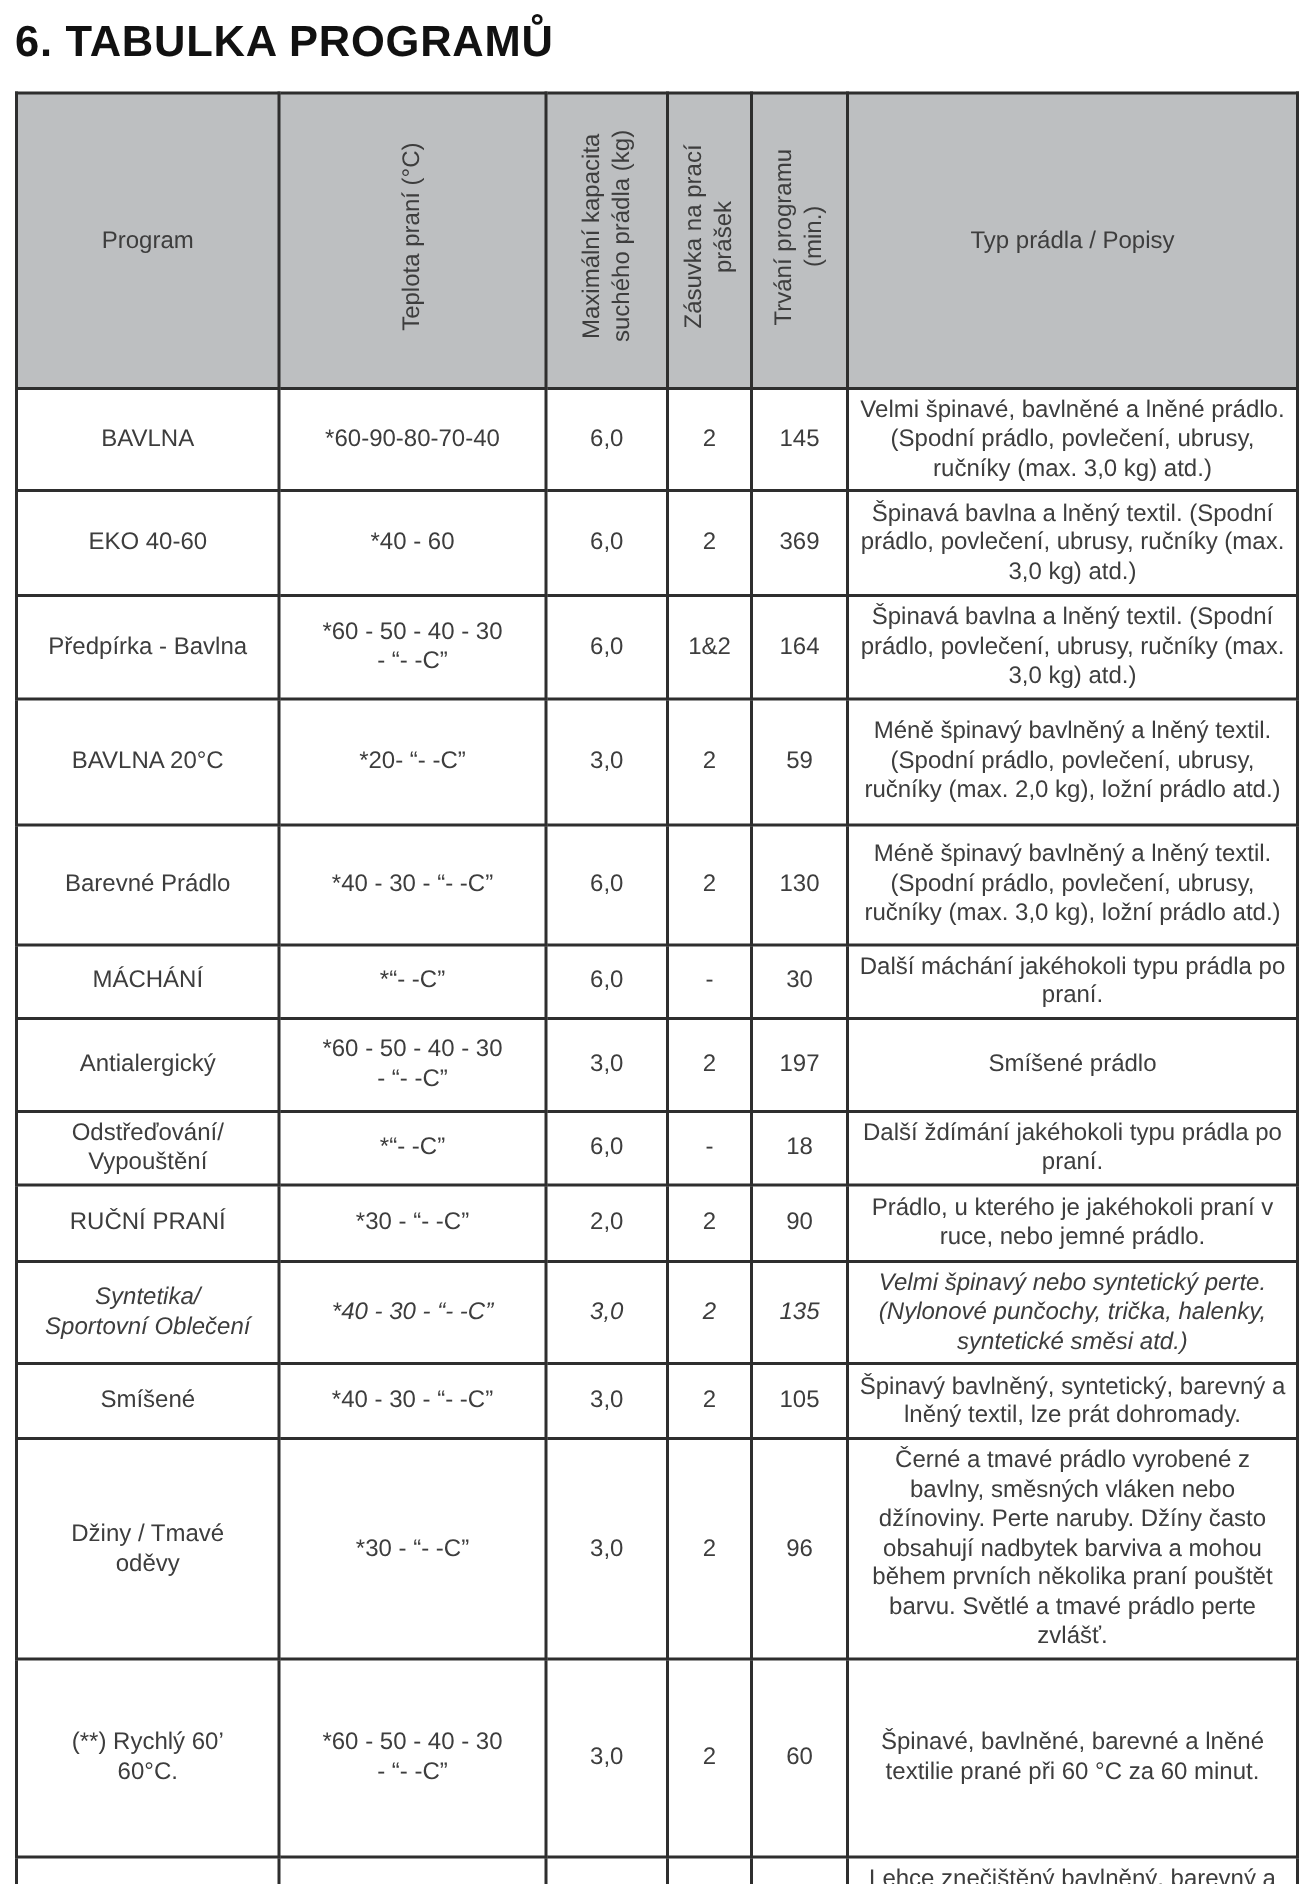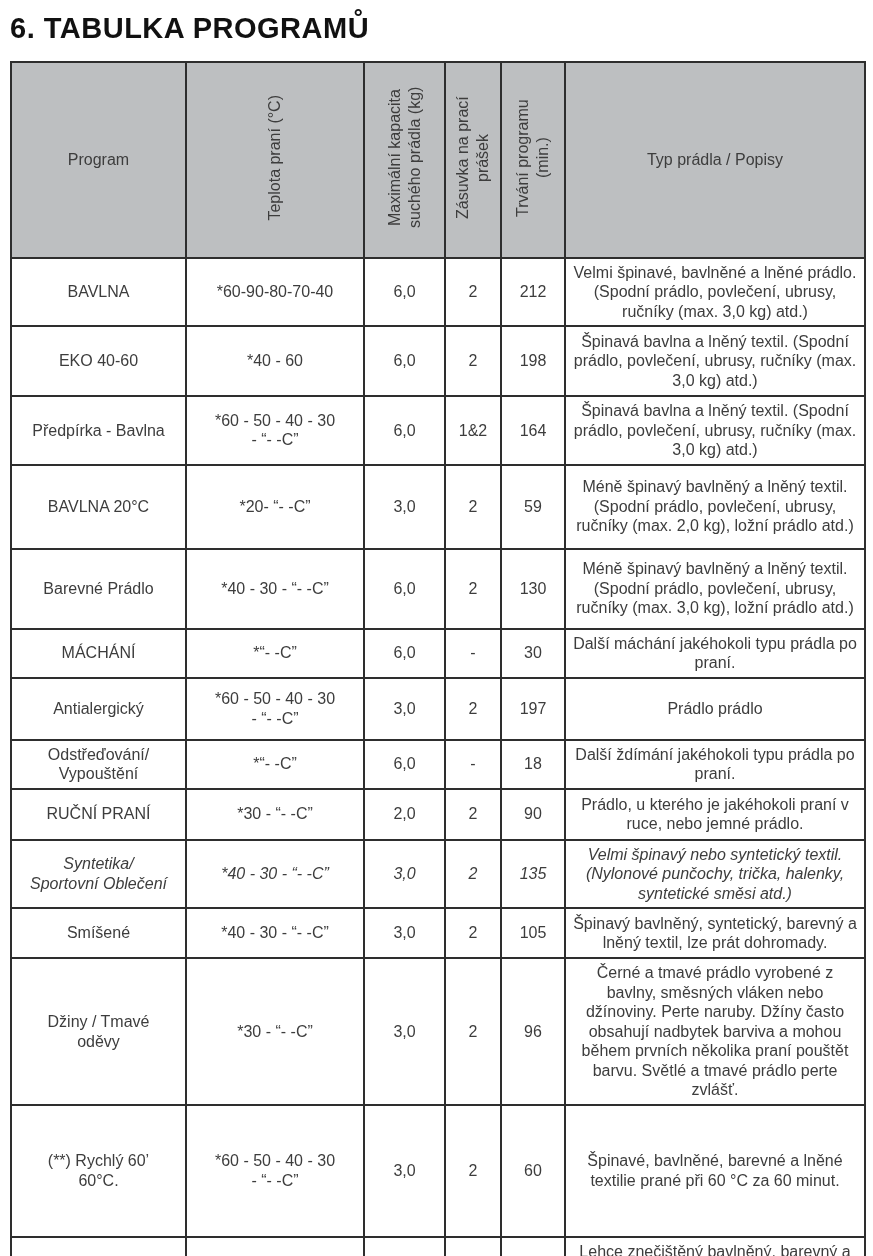--- a/index.html
+++ b/index.html
@@ -120,29 +120,29 @@
           <span>Typ prádla / Popisy</span>
         </th>
       </tr>
     </thead>
     <tbody>
         <tr>
       <td class="cell-program">BAVLNA</td>
       <td class="cell-temp">*60-90-80-70-40</td>
       <td class="cell-cap">6,0</td>
       <td class="cell-drawer">2</td>
-      <td class="cell-duration">212</td>
+      <td class="cell-duration">145</td>
       <td class="cell-desc">Velmi špinavé, bavlněné a lněné prádlo. (Spodní prádlo, povlečení, ubrusy, ručníky (max. 3,0 kg) atd.)</td>
     </tr>
         <tr>
       <td class="cell-program">EKO 40-60</td>
       <td class="cell-temp">*40 - 60</td>
       <td class="cell-cap">6,0</td>
       <td class="cell-drawer">2</td>
-      <td class="cell-duration">198</td>
+      <td class="cell-duration">369</td>
       <td class="cell-desc">Špinavá bavlna a lněný textil. (Spodní prádlo, povlečení, ubrusy, ručníky (max. 3,0 kg) atd.)</td>
     </tr>
         <tr>
       <td class="cell-program">Předpírka - Bavlna</td>
       <td class="cell-temp">*60 - 50 - 40 - 30
 - “- -C”</td>
       <td class="cell-cap">6,0</td>
       <td class="cell-drawer">1&amp;2</td>
       <td class="cell-duration">164</td>
       <td class="cell-desc">Špinavá bavlna a lněný textil. (Spodní prádlo, povlečení, ubrusy, ručníky (max. 3,0 kg) atd.)</td>
@@ -171,21 +171,21 @@
       <td class="cell-duration">30</td>
       <td class="cell-desc">Další máchání jakéhokoli typu prádla po praní.</td>
     </tr>
         <tr>
       <td class="cell-program">Antialergický</td>
       <td class="cell-temp">*60 - 50 - 40 - 30
 - “- -C”</td>
       <td class="cell-cap">3,0</td>
       <td class="cell-drawer">2</td>
       <td class="cell-duration">197</td>
-      <td class="cell-desc">Prádlo prádlo</td>
+      <td class="cell-desc">Smíšené prádlo</td>
     </tr>
         <tr>
       <td class="cell-program">Odstřeďování/
 Vypouštění</td>
       <td class="cell-temp">*“- -C”</td>
       <td class="cell-cap">6,0</td>
       <td class="cell-drawer">-</td>
       <td class="cell-duration">18</td>
       <td class="cell-desc">Další ždímání jakéhokoli typu prádla po praní.</td>
     </tr>
@@ -197,21 +197,21 @@
       <td class="cell-duration">90</td>
       <td class="cell-desc">Prádlo, u kterého je jakéhokoli praní v ruce, nebo jemné prádlo.</td>
     </tr>
         <tr>
       <td class="cell-program">Syntetika/
 Sportovní Oblečení</td>
       <td class="cell-temp">*40 - 30 - “- -C”</td>
       <td class="cell-cap">3,0</td>
       <td class="cell-drawer">2</td>
       <td class="cell-duration">135</td>
-      <td class="cell-desc">Velmi špinavý nebo syntetický textil. (Nylonové punčochy, trička, halenky, syntetické směsi atd.)</td>
+      <td class="cell-desc">Velmi špinavý nebo syntetický perte. (Nylonové punčochy, trička, halenky, syntetické směsi atd.)</td>
     </tr>
         <tr>
       <td class="cell-program">Smíšené</td>
       <td class="cell-temp">*40 - 30 - “- -C”</td>
       <td class="cell-cap">3,0</td>
       <td class="cell-drawer">2</td>
       <td class="cell-duration">105</td>
       <td class="cell-desc">Špinavý bavlněný, syntetický, barevný a lněný textil, lze prát dohromady.</td>
     </tr>
         <tr>

